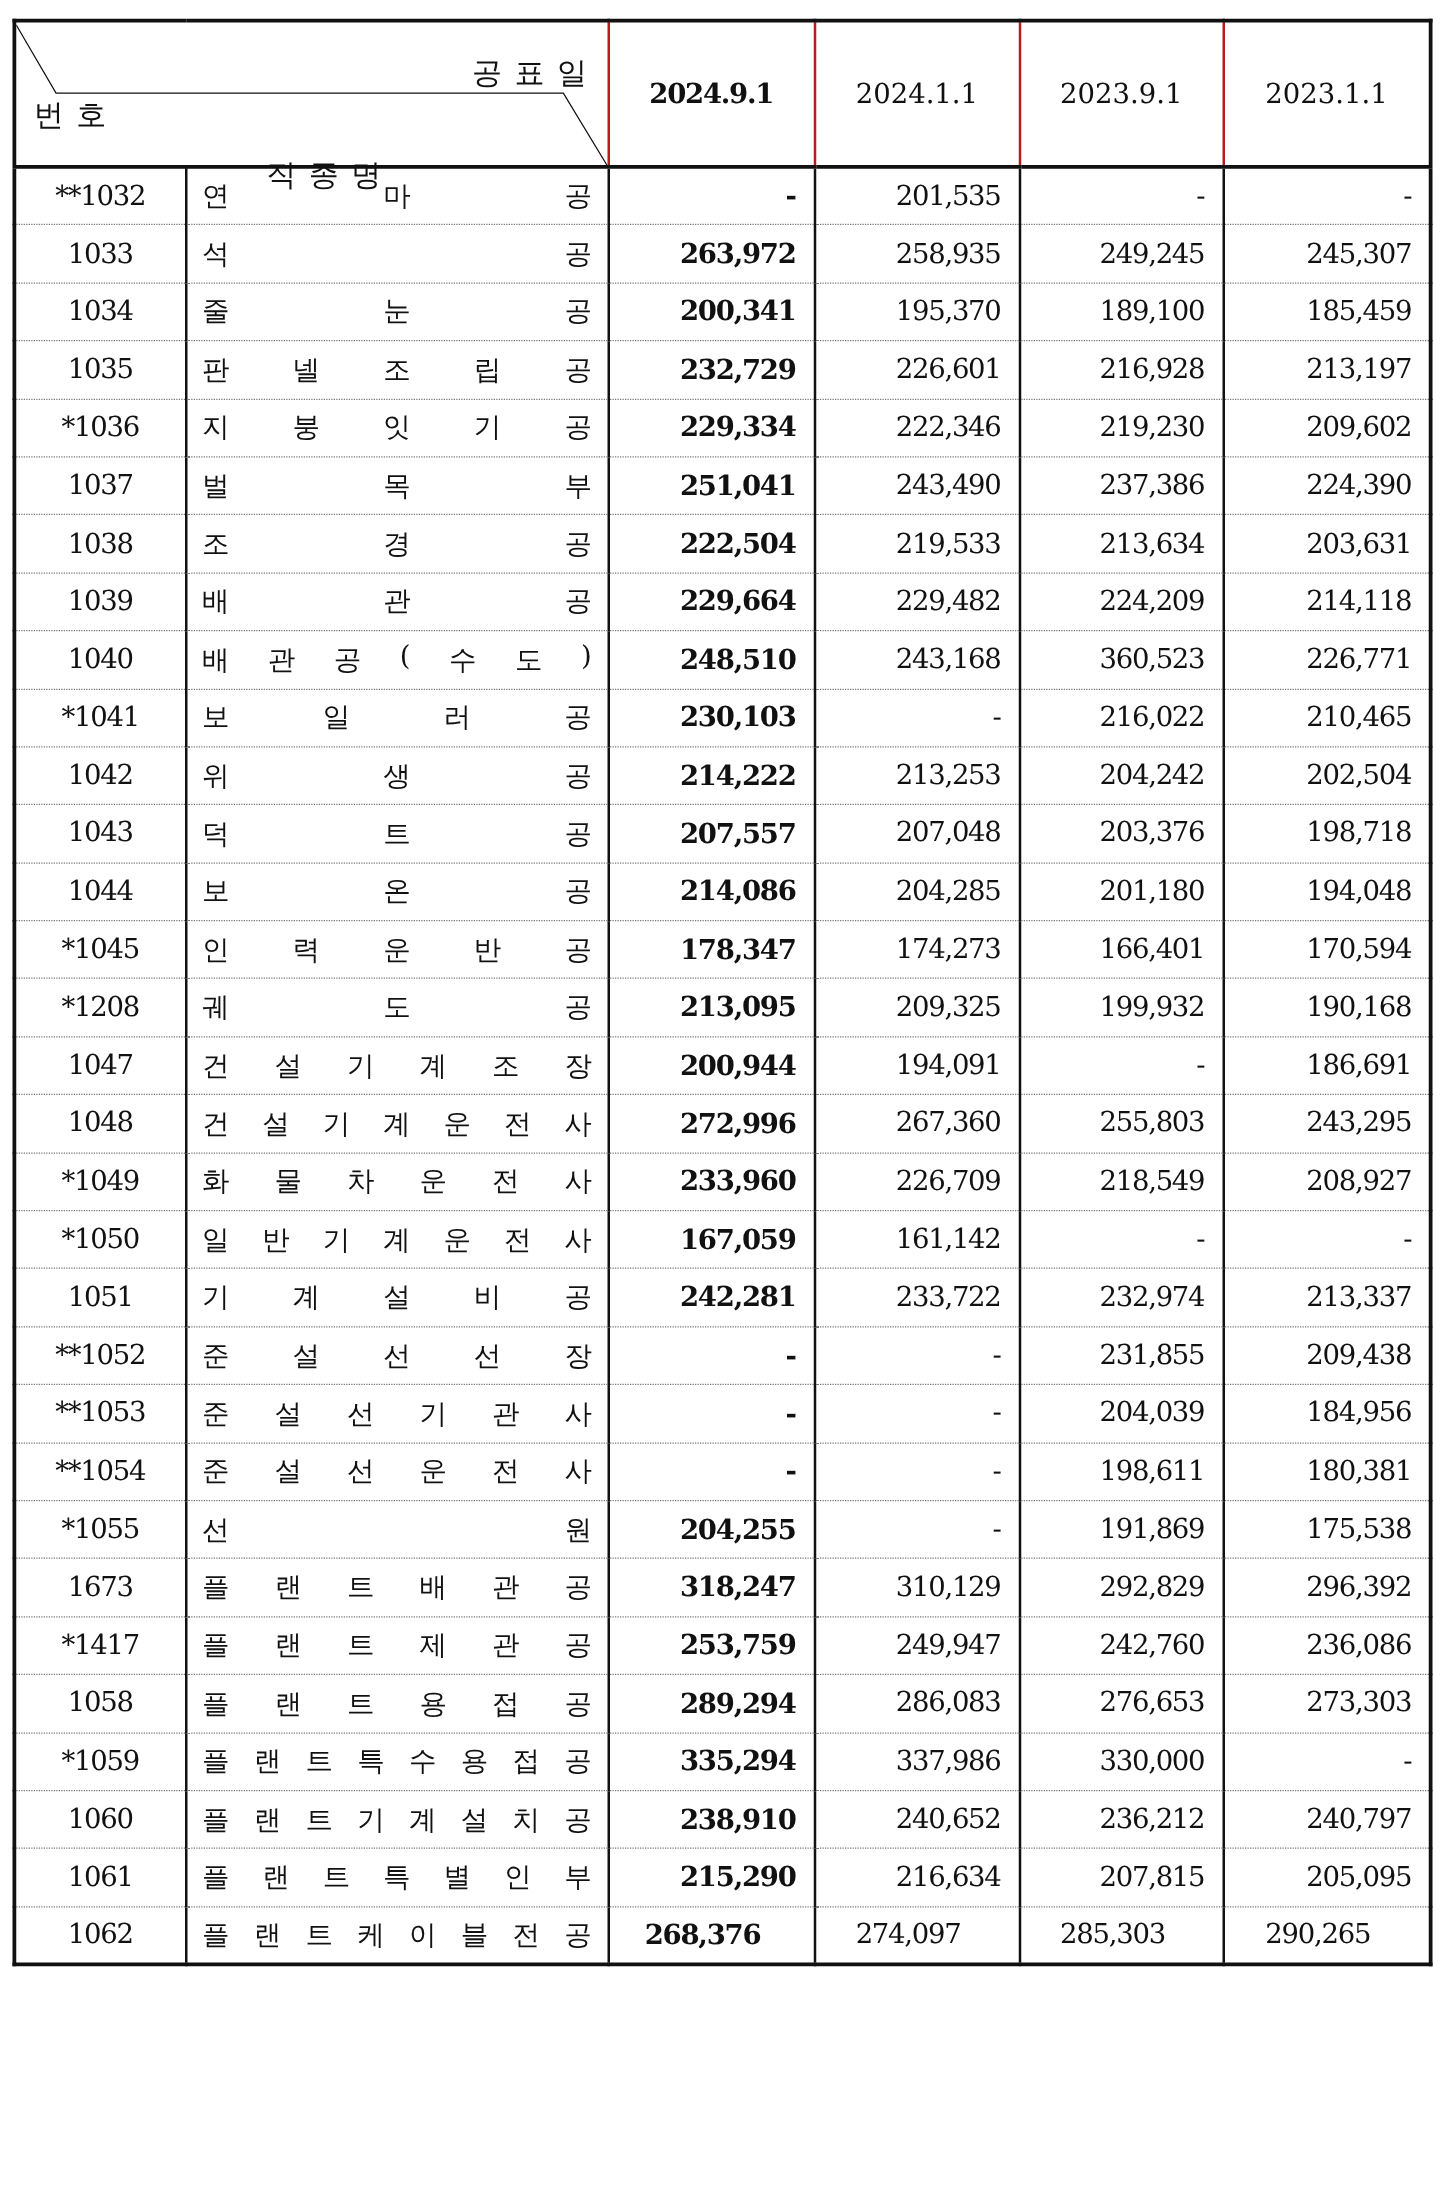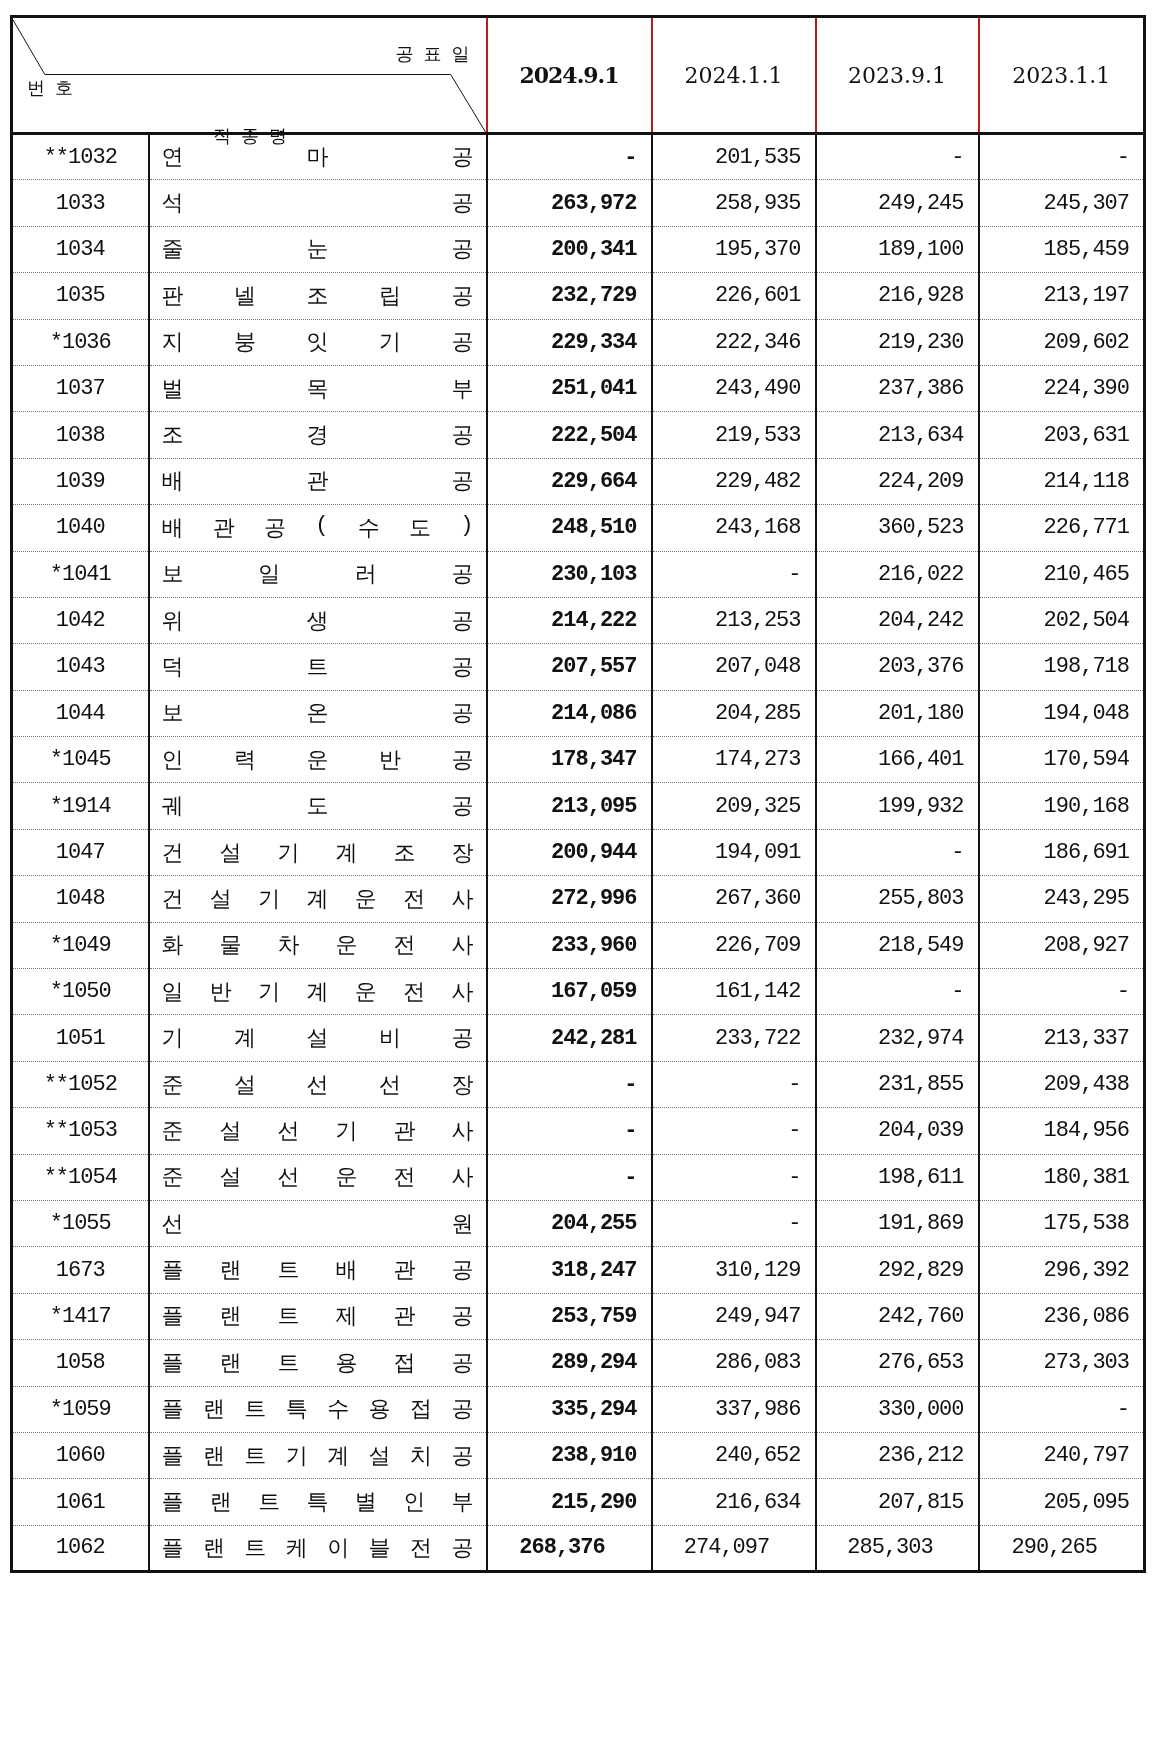--- a/index.html
+++ b/index.html
@@ -8,25 +8,25 @@
     position: absolute; left: 10px; top: 15px; width: 1133px;
     border-collapse: collapse; table-layout: fixed;
     border: 3px solid #111;
   }
   .wage-table td, .wage-table th { padding: 0; }
   .hdr-row { height: 117px; }
   .hdr-row th { border-bottom: 3px solid #111; border-left: 2px solid #b91c1c; font-weight: normal; font-size: 22px; text-align: center; vertical-align: middle; }
   .hdr-row th.bold { font-weight: bold; letter-spacing: -1px; }
   .hdr-row th.diag { border-left: none; position: relative; }
   .diag svg { position: absolute; left: 0; top: 0; width: 100%; height: 100%; }
-  .diag .lbl { position: absolute; font-size: 18px; letter-spacing: 10px; }
+  .diag .lbl { position: absolute; font-size: 24px; letter-spacing: 10px; }
   .diag .lbl-date { right: 6px; top: 24px; }
   .diag .lbl-num { left: 14px; top: 58px; text-align: right; }
   .diag .lbl-name { left: 200px; top: 58px; margin-top: 48px; }
-  .data-row { height: 46.4px; font-family: Liberation Mono, monospace; }
+  .data-row { height: 46.4px; }
   .data-row td { border-bottom: 1px dotted #777; font-size: 22px; vertical-align: middle; letter-spacing: -1px; }
   .data-row:last-child td { border-bottom: none; text-align: center; }
   .c-num { text-align: center; border-right: 2px solid #111; }
   .c-name { padding: 0 12px !important; border-right: 2px solid #111; }
   .name-wrap { display: flex; justify-content: space-between; width: 100%; letter-spacing: 0; }
   .c-val { text-align: right; padding-right: 14px !important; border-right: 2px solid #111; }
   .c-val.bold { font-weight: bold; }
   .c-val:last-child { border-right: none; }
 </style>
 </head>
@@ -259,21 +259,21 @@
             <span>반</span>
             <span>공</span>
           </div>
         </td>
         <td class="c-val bold">178,347</td>
         <td class="c-val">174,273</td>
         <td class="c-val">166,401</td>
         <td class="c-val">170,594</td>
       </tr>
       <tr class="data-row">
-        <td class="c-num">*1914</td>
+        <td class="c-num">*1208</td>
         <td class="c-name">
           <div class="name-wrap">
             <span>궤</span>
             <span>도</span>
             <span>공</span>
           </div>
         </td>
         <td class="c-val bold">213,095</td>
         <td class="c-val">209,325</td>
         <td class="c-val">199,932</td>

